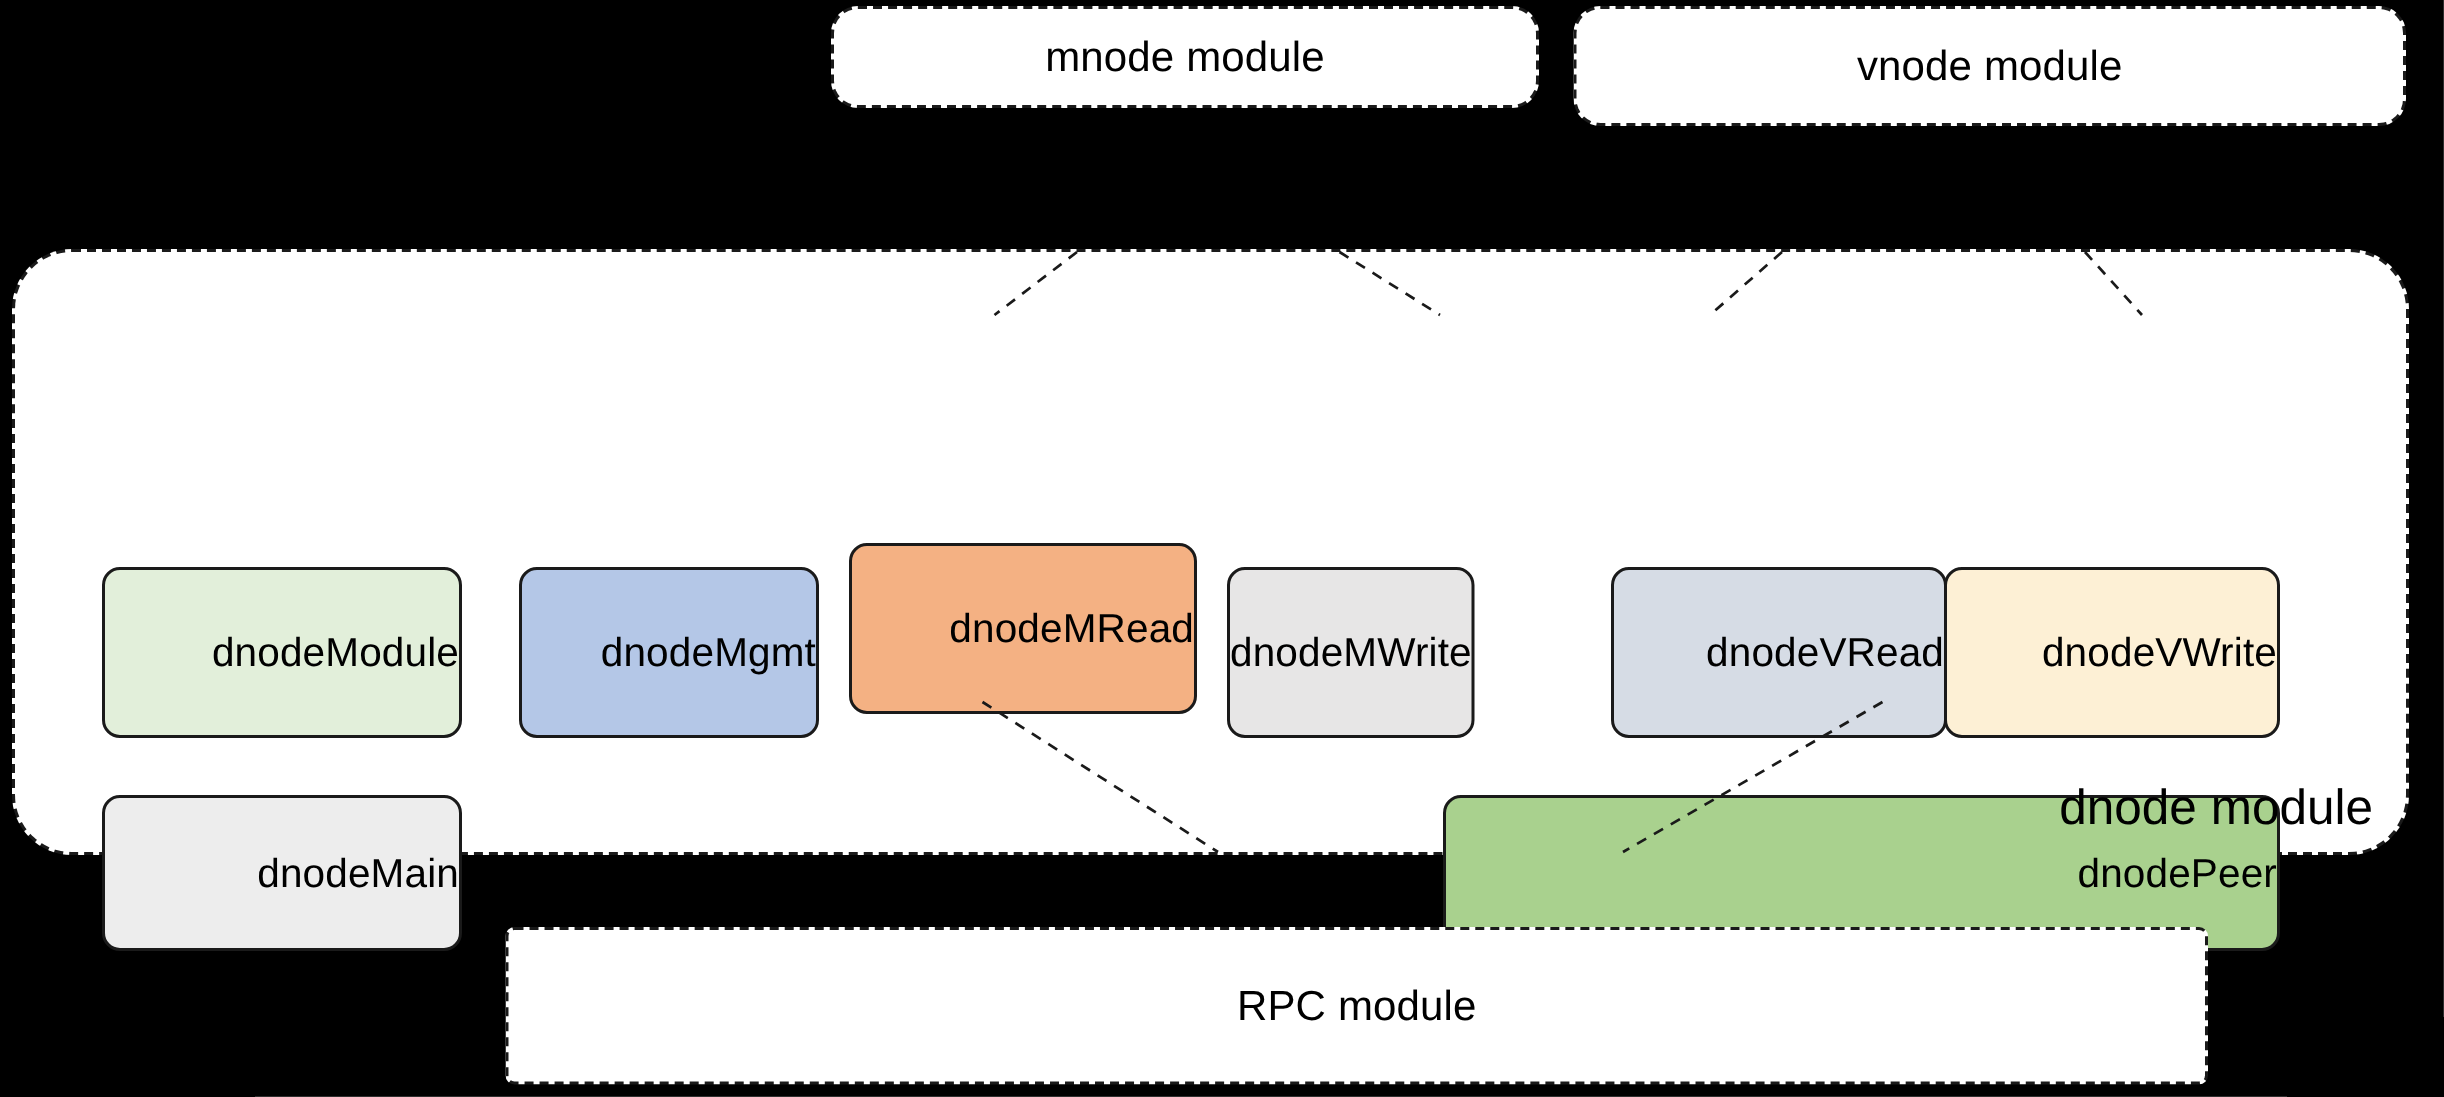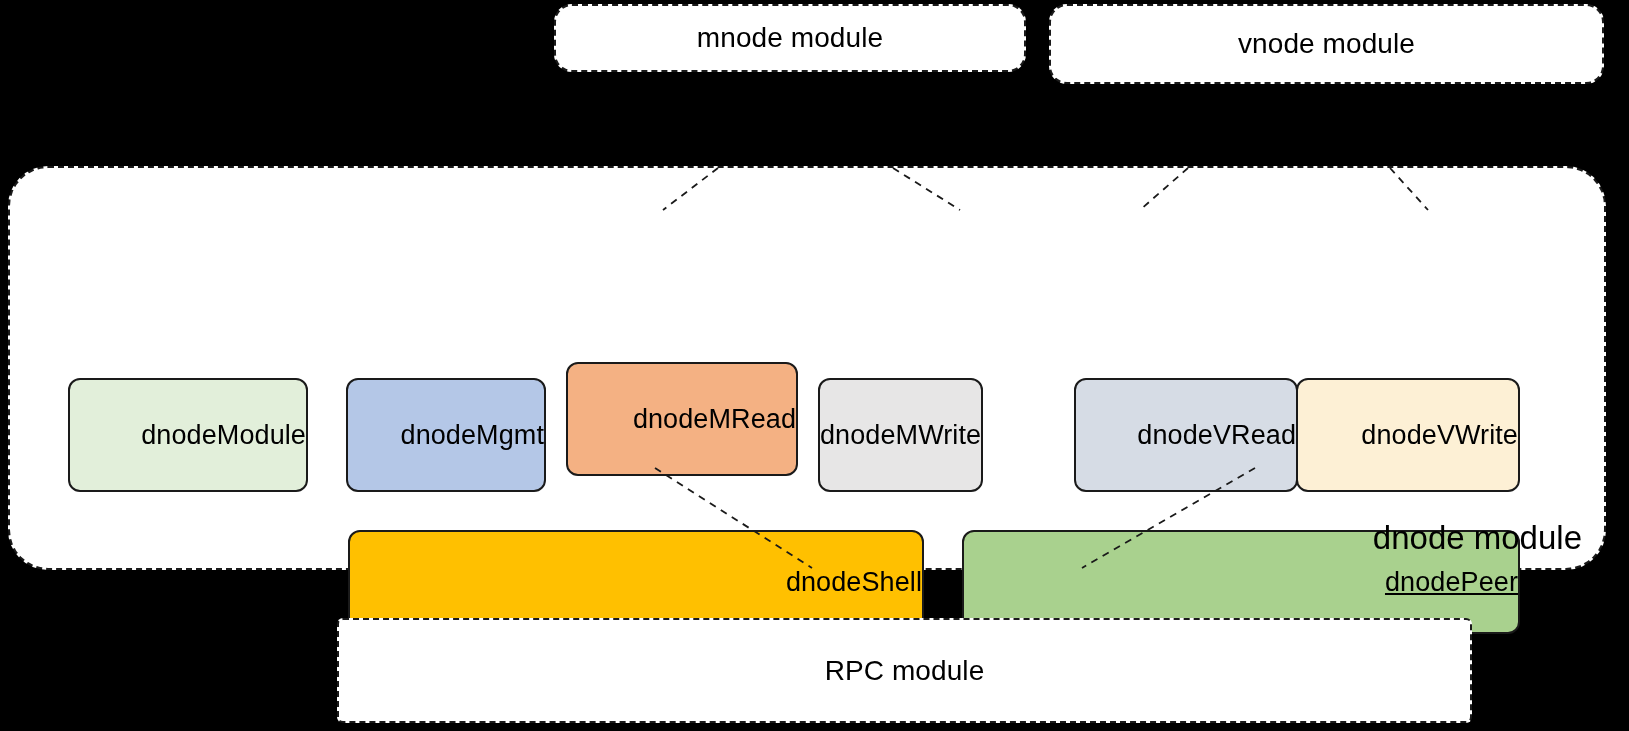--- a/index.html
+++ b/index.html
@@ -146,24 +146,24 @@
     <div class="comp" id="comp-dnodeMWrite" style="background: rgb(231, 230, 230);">
       <span class="comp-label">dnodeMWrite</span>
     </div>
     <div class="comp" id="comp-dnodeVRead" style="background: rgb(214, 220, 229); margin-left: 16px;">
       <span class="comp-label">dnodeVRead</span>
     </div>
     <div class="comp" id="comp-dnodeVWrite" style="background: rgb(253, 240, 213);">
       <span class="comp-label">dnodeVWrite</span>
     </div>
 
-    <div class="comp" id="comp-dnodeShell" style="background: rgb(255, 192, 0);">
-      <span class="comp-label">dnodeShell</span>
+    <div class="comp" id="comp-dnodeMain" style="background: rgb(237, 237, 237);">
+      <span class="comp-label">dnodeMain</span>
     </div>
-    <div class="comp" id="comp-dnodePeer" style="background: rgb(169, 209, 142); text-decoration: underline;">
+    <div class="comp" id="comp-dnodePeer" style="background: rgb(169, 209, 142);">
       <span class="comp-label">dnodePeer</span>
     </div>
 
     <div id="dnode-module-label">dnode module</div>
   </div>
 
   <div class="module-box" id="rpc-module">
     <span class="module-label">RPC module</span>
   </div>
 

